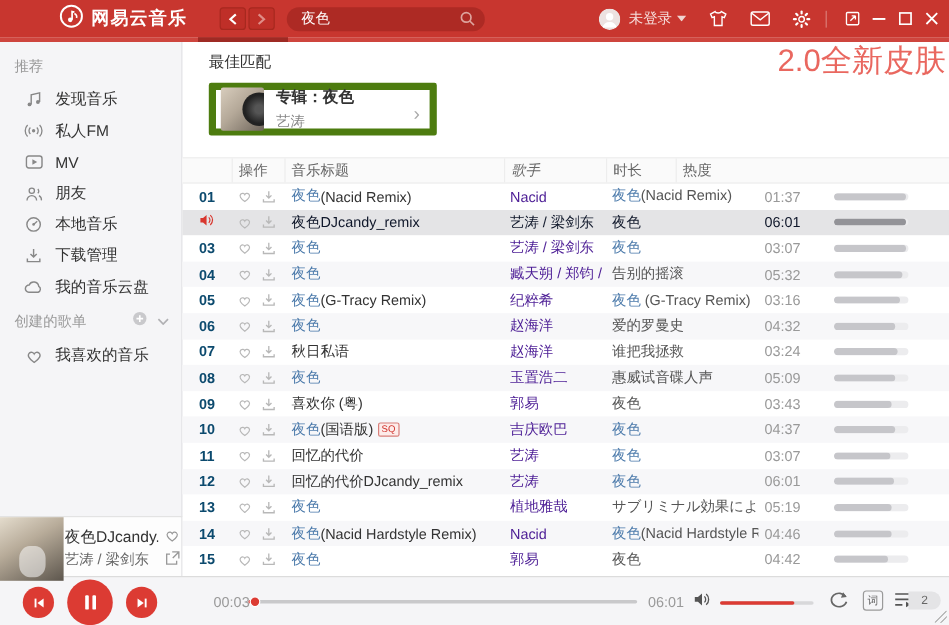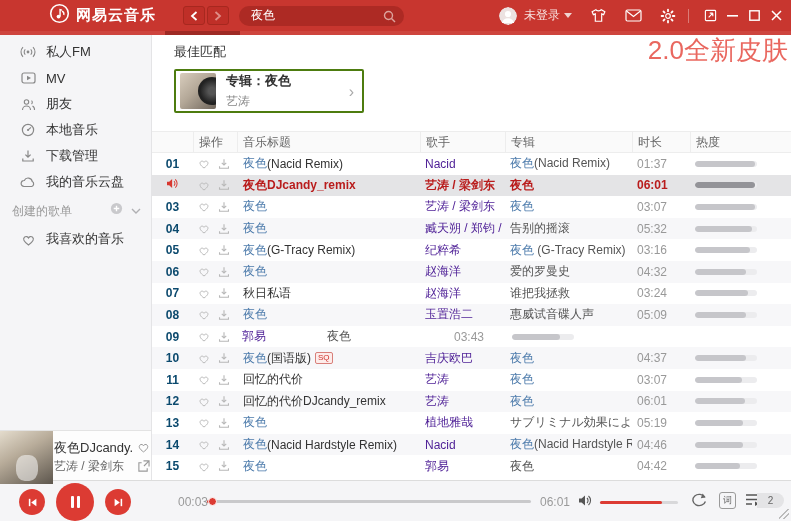--- a/index.html
+++ b/index.html
@@ -30,21 +30,21 @@
   .sidebar{position:absolute;left:0;top:35px;width:152px;height:395px;background:#f5f5f7;border-right:1px solid #e4e4e6;padding-top:4px;}
   .side-label{font-size:12px;color:#999;padding:8px 0 6px 12px;position:relative;}
   .side-item{display:flex;align-items:center;gap:10px;height:26px;padding-left:20px;font-size:13px;color:#333;cursor:pointer;}
   .side-item .sicon{width:16px;height:16px;display:flex;align-items:center;justify-content:center;}
   .side-extras{position:absolute;right:10px;top:7px;display:flex;gap:8px;align-items:center;}
 
   
   .content{position:absolute;left:153px;top:35px;width:638px;height:445px;background:#fff;}
   .banner{position:absolute;right:3px;top:-2px;font-size:26px;color:rgba(231,86,78,.9);z-index:5;}
   .bestmatch{position:absolute;left:21px;top:8px;font-size:13px;color:#333;}
-  .albumcard{position:absolute;left:21px;top:34px;width:190px;height:44px;border:2px solid #4d7c0f;border-radius:2px;display:flex;align-items:center;cursor:pointer;background:#fff;}
+  .albumcard{position:absolute;left:21px;top:34px;width:190px;height:44px;border:6px solid #4d7c0f;border-radius:2px;display:flex;align-items:center;cursor:pointer;background:#fff;}
   .card-thumb{width:36px;height:36px;margin-left:4px;border-radius:2px;background:linear-gradient(135deg,#d8cdbd 0%,#b4a898 45%,#6e655b 100%);position:relative;overflow:hidden;}
   .card-thumb:after{content:"";position:absolute;right:-10px;top:4px;width:28px;height:28px;border-radius:50%;background:radial-gradient(circle,#555 18%,#222 60%);}
   .card-texts{margin-left:10px;}
   .card-title{font-size:13px;font-weight:bold;color:#333;}
   .card-artist{font-size:12px;color:#888;margin-top:3px;}
   .card-chevron{position:absolute;right:8px;top:12px;color:#aaa;font-size:16px;}
 
   
   .table{position:absolute;left:-1px;top:96px;width:639px;}
   .thead{display:flex;height:22px;align-items:center;background:#fafafa;border-top:1px solid #ededed;border-bottom:1px solid #ededed;font-size:12px;color:#666;}
@@ -61,21 +61,21 @@
   .c-dur{width:58px;flex:0 0 58px;padding-left:5px;color:#999;}
   .c-heat{flex:1;padding-left:5px;}
   .link{color:#4e7cac;cursor:pointer;}
   .rest{color:#333;}
   .c-album .rest{color:#555;}
   .link:empty,.rest:empty{display:none;}
   .badge{display:inline-block;font-size:8px;color:#d0302a;border:1px solid #d87f7a;background:#fdecea;border-radius:2px;padding:0 2px;margin-left:4px;line-height:10px;}
   .badge:empty{display:none;}
   .playicon{display:none;}
   .playing .playicon{display:block;}
-  .playing .rest,.playing .c-artist,.playing .c-dur{color:#b91c1c;font-weight:bold;}
+  .playing .rest,.playing .c-artist,.playing .c-dur{color:#0f172a;font-weight:normal;}
   .heattrack{width:62px;height:6px;border-radius:3px;background:#ececee;overflow:hidden;}
   .heatfill{height:6px;border-radius:3px;background:#c6c6ca;}
   .playing .heatfill{background:#939398;}
   .op{cursor:pointer;display:flex;align-items:center;}
 
   
   .np-panel{position:absolute;left:0;top:430px;width:152px;height:50px;background:#fdfdfd;border-top:1px solid #e3e3e3;border-right:1px solid #e4e4e6;}
   .np-thumb{position:absolute;left:0;top:0;width:53px;height:53px;z-index:3;background:linear-gradient(150deg,#e4dccd 0%,#b8ac9a 40%,#5d564d 100%);cursor:pointer;}
   .np-thumb:after{content:"";position:absolute;left:16px;top:24px;width:22px;height:26px;border-radius:40%;background:rgba(250,250,250,.55);}
   .np-texts{position:absolute;left:54px;top:7px;width:96px;}
@@ -207,20 +207,31 @@
           </svg>
         </span>
     </div>
   </div>
 
   <div class="tabstrip">
     <div class="tabactive"></div>
   </div>
 
   <div class="sidebar" id="sidebar">
+      <div class="side-label">推荐</div>
+      <div class="side-item">
+        <span class="sicon">
+          <svg width="14" height="14" viewBox="0 0 14 14">
+            <path d="M5 11 V3 l7 -1.6 V9" fill="none" stroke="#888" stroke-width="1.2"></path>
+            <circle cx="3.6" cy="11" r="1.6" fill="#888"></circle>
+            <circle cx="10.6" cy="9" r="1.6" fill="#888"></circle>
+          </svg>
+        </span>
+        <span>发现音乐</span>
+      </div>
       <div class="side-item">
         <span class="sicon">
           <svg width="16" height="14" viewBox="0 0 16 14">
             <circle cx="8" cy="7" r="1.4" fill="#888"></circle>
             <path d="M5.3 4.3 a3.8 3.8 0 0 0 0 5.4 M10.7 4.3 a3.8 3.8 0 0 1 0 5.4" stroke="#888" stroke-width="1.1" fill="none"></path>
             <path d="M3 2.2 a6.8 6.8 0 0 0 0 9.6 M13 2.2 a6.8 6.8 0 0 1 0 9.6" stroke="#888" stroke-width="1.1" fill="none"></path>
           </svg>
         </span>
         <span>私人FM</span>
       </div>
@@ -300,22 +311,21 @@
         <div class="card-artist">艺涛</div>
       </div>
       <div class="card-chevron">›</div>
     </div>
 
     <div class="table">
       <div class="thead">
         <div class="hcell" style="width:41px;flex:0 0 41px;"></div>
         <div class="hcell" style="width:44px;flex:0 0 44px;">操作</div>
         <div class="hcell" style="width:183px;flex:0 0 183px;">音乐标题</div>
-        <div class="hcell" style="width:85px;flex:0 0 85px;">歌手</div>
-        <div class="hcell" style="width:127px;flex:0 0 127px;">专辑</div>
+        <div class="hcell" style="width:85px;flex:0 0 85px;font-style:italic;">歌手</div>
         <div class="hcell" style="width:58px;flex:0 0 58px;">时长</div>
         <div class="hcell" style="flex:1;">热度</div>
       </div>
       <div id="rows">
   <div class="trow">
     <div class="c-idx">
       <span class="idxnum">01</span>
 
     </div>
     <div class="c-ops">
@@ -594,20 +604,23 @@
         <svg width="12" height="11" viewBox="0 0 16 14">
                   <path d="M8 13 C3 9.5 1.6 6.5 3.6 4.6 C5.3 3.1 7.3 4 8 5.4 C8.7 4 10.7 3.1 12.4 4.6 C14.4 6.5 13 9.5 8 13 Z" fill="none" stroke="#b8b8b8" stroke-width="1.3"></path>
                 </svg>
       </span>
       <span class="op">
         <svg width="12" height="12" viewBox="0 0 14 14">
                   <path d="M7 1.5 V8 M4.4 5.6 L7 8.2 L9.6 5.6" stroke="#b8b8b8" stroke-width="1.3" fill="none"></path>
                   <path d="M1.8 9.5 V12 H12.2 V9.5" stroke="#b8b8b8" stroke-width="1.3" fill="none"></path>
                 </svg>
       </span>
+    </div>
+    <div class="c-title">
+      <span class="rest">喜欢你 (粤)</span>
     </div>
     <div class="c-artist">郭易</div>
     <div class="c-album">
       <span class="rest">夜色</span>
     </div>
     <div class="c-dur">03:43</div>
     <div class="c-heat">
       <div class="heattrack">
                 <div class="heatfill" style="width: 78%;"></div>
               </div>

